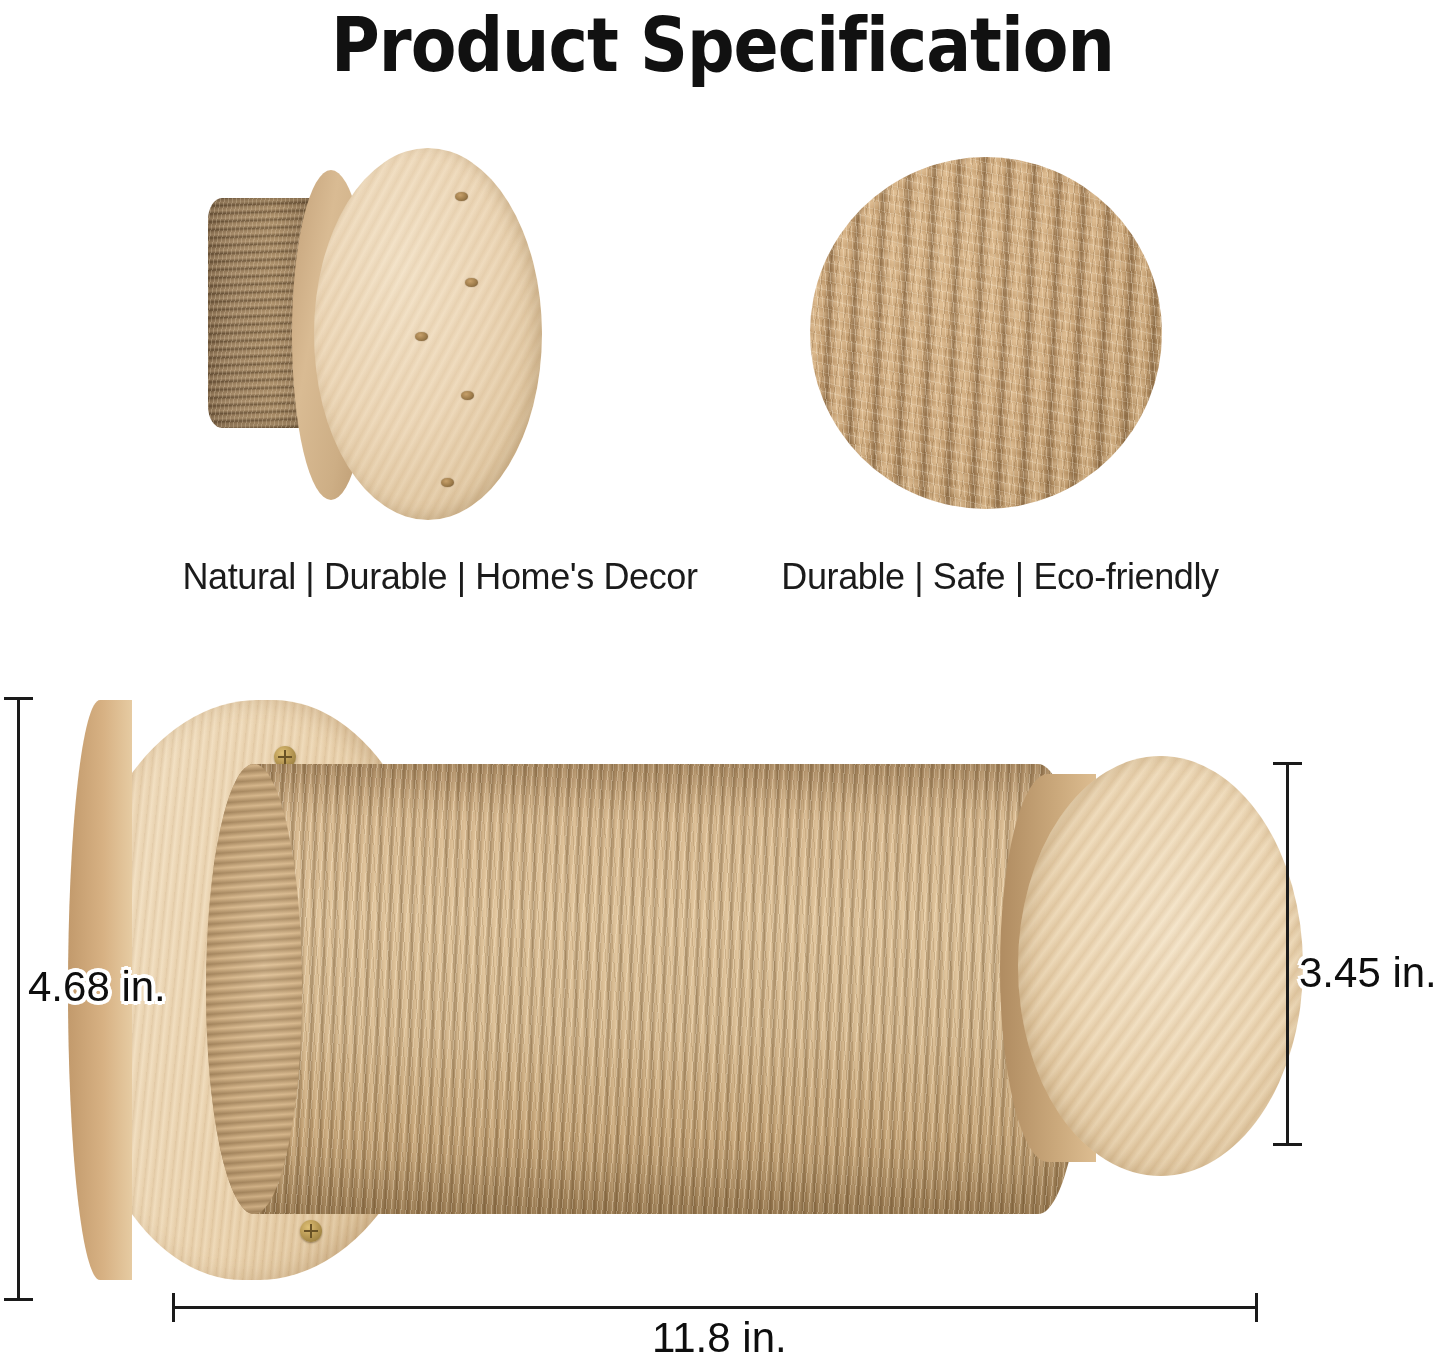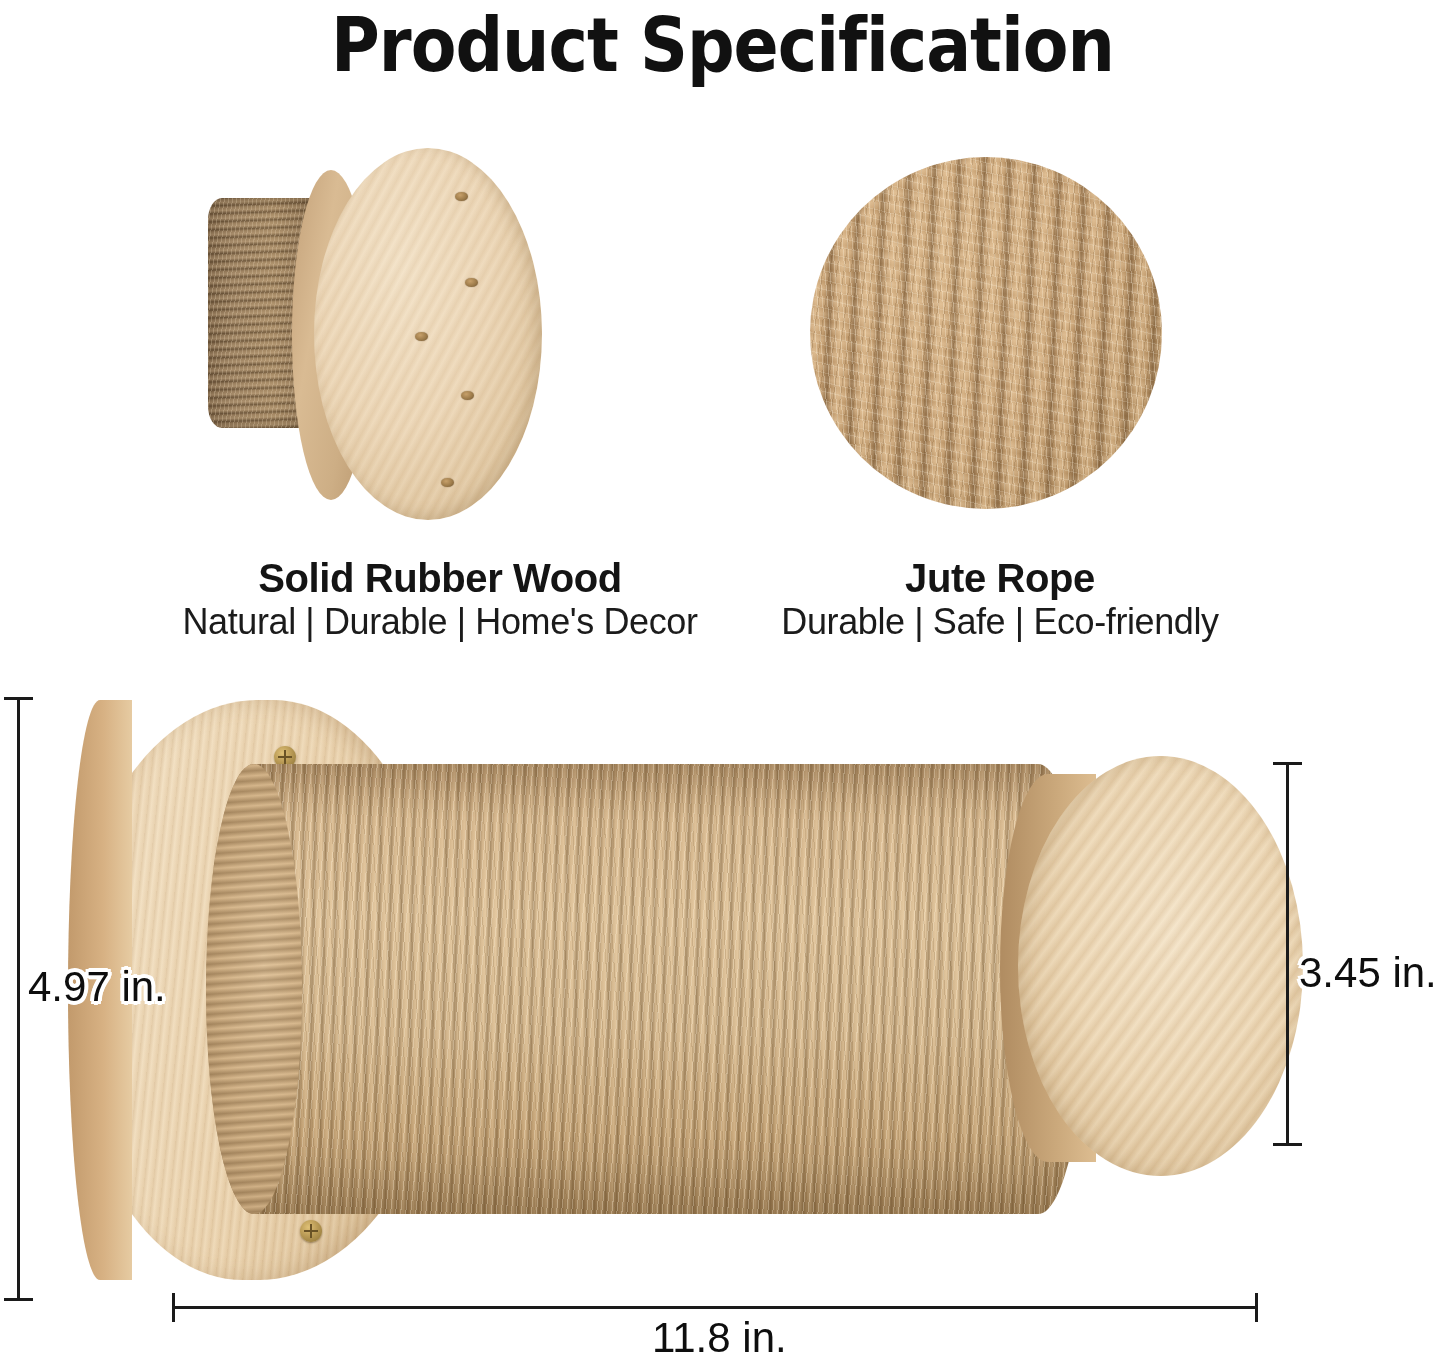--- a/index.html
+++ b/index.html
@@ -282,46 +282,44 @@
       <div class="tl-screw" style="left:151px; top:130px;"></div>
       <div class="tl-screw" style="left:101px; top:184px;"></div>
       <div class="tl-screw" style="left:147px; top:243px;"></div>
       <div class="tl-screw" style="left:127px; top:330px;"></div>
     </div>
   </div>
 
   <div class="circle-thumb jute-circle" style="left:810px; top:157px; width:352px; height:352px;"></div>
 
   <div class="feature" style="left:120px; top:556px; width:640px;">
-    <div class="feature-title">Solid Rubber Wood</div>
     <div class="feature-sub">Natural | Durable | Home's Decor</div>
   </div>
 
   <div class="feature" style="left:760px; top:556px; width:480px;">
-    <div class="feature-title">Jute Rope</div>
     <div class="feature-sub">Durable | Safe | Eco-friendly</div>
   </div>
 
   <div class="main-photo" style="left:68px; top:696px; width:1180px; height:600px;">
 
     <div class="mp-plate"></div>
     <div class="mp-plate-edge"></div>
 
     <div class="mp-screw" style="left:206px; top:50px;"></div>
     <div class="mp-screw" style="left:232px; top:524px;"></div>
 
     <div class="mp-rope"></div>
     <div class="mp-rope-left-cap"></div>
 
     <div class="mp-endcap-side"></div>
     <div class="mp-endcap"></div>
   </div>
 
   <div class="dim-line-v" style="left:17px; top:697px; height:604px;"></div>
-  <div class="dim-label" style="left:28px; top:963px;">4.97 in.</div>
+  <div class="dim-label" style="left:28px; top:963px;">4.68 in.</div>
 
   <div class="dim-line-v" style="left:1286px; top:762px; height:384px;"></div>
   <div class="dim-label" style="left:1299px; top:937px;margin-top:12px;">3.45 in.</div>
 
   <div class="dim-line-h" style="left:172px; top:1306px; width:1086px;"></div>
   <div class="dim-label" style="left:652px; top:1314px;">11.8 in.</div>
 
 </div>
 
 </body></html>

